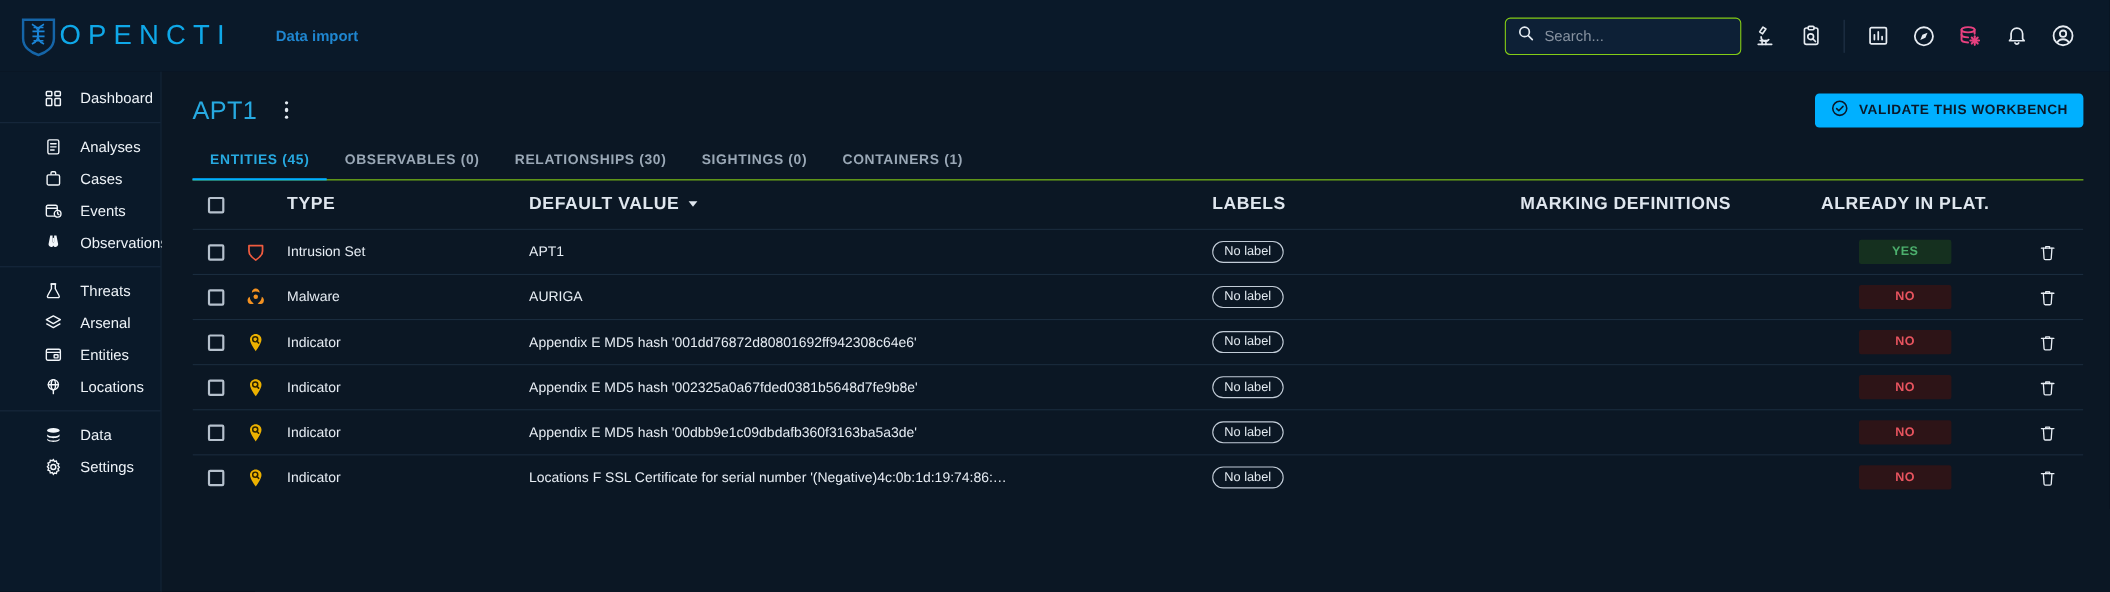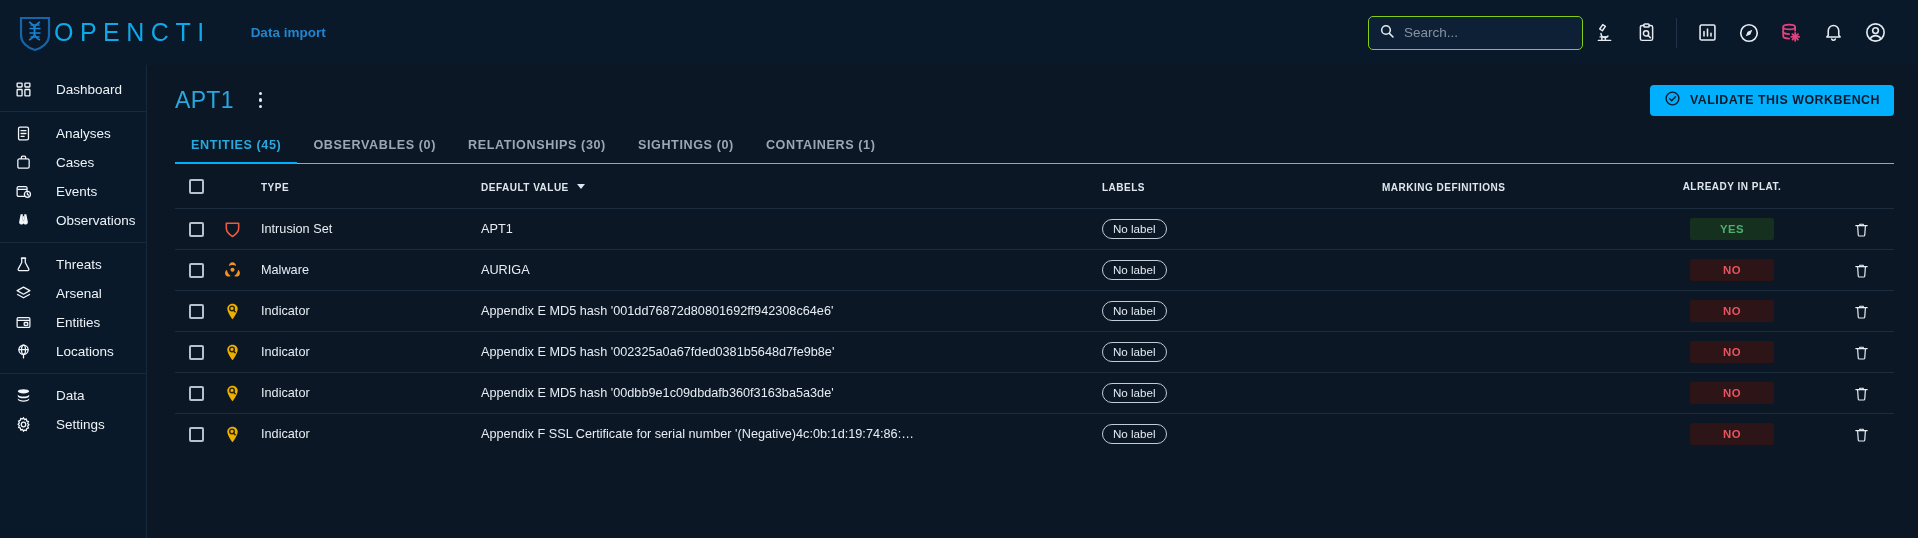--- a/index.html
+++ b/index.html
@@ -65,21 +65,21 @@
     width: 147px; min-width: 147px;
     background: #0a1929;
     border-right: 1px solid #17293c;
     display: flex; flex-direction: column;
     padding-top: 7px;
   }
   .nav-group { padding: 3px 0; }
   .nav-sep { height: 1px; background: #17293c; margin: 4px 0; }
   .nav-item {
     height: 29px; display: flex; align-items: center;
-    padding-left: 14px; gap: 23px; cursor: pointer;
+    padding-left: 14px; gap: 15px; cursor: pointer; margin-left: 25px;
   }
   .nav-icon {
     width: 19px; height: 19px; flex: 0 0 19px;
     color: #f2f6fa; display: flex; align-items: center; justify-content: center;
   }
   .nav-label { color: #eef3f8; font-size: 13.5px; white-space: nowrap; }
 
   
   .main {
     flex: 1; min-width: 0;
@@ -131,21 +131,21 @@
     height: 2.5px; background: #00b0ff;
   }
 
   
   .table-wrap { flex: 1; min-height: 0; overflow: hidden; }
   .thead {
     display: flex; align-items: center; height: 44px;
     padding: 0 4px;
   }
   .th {
-    color: #dfe6ee; font-size: 10px; font-weight: bold; letter-spacing: .5px;
+    color: #dfe6ee; font-size: 16px; font-weight: bold; letter-spacing: .5px;
     white-space: nowrap;
   }
   .sort-caret {
     display: inline-block; margin-left: 8px;
     border-left: 4.5px solid transparent; border-right: 4.5px solid transparent;
     border-top: 5.5px solid #dfe6ee; vertical-align: middle;
   }
 
   .row {
     display: flex; align-items: center; height: 41px;
@@ -647,21 +647,21 @@
               <svg width="19" height="19" viewBox="0 0 24 24">
                 <path d="M12 2.2c-3.6 0-6.6 2.8-6.6 6.3 0 4.6 6.6 13.3 6.6 13.3s6.6-8.7 6.6-13.3c0-3.5-3-6.3-6.6-6.3z" fill="#ecb100"></path>
                 <circle cx="11.4" cy="8.2" r="2.9" fill="none" stroke="#2b2200" stroke-width="1.7"></circle>
                 <line x1="13.3" y1="10.3" x2="15.3" y2="12.4" stroke="#2b2200" stroke-width="1.9" stroke-linecap="round"></line>
               </svg>
             </div>
             <div class="c-type">
               <div class="cell-text">Indicator</div>
             </div>
             <div class="c-value">
-              <div class="cell-text">Appendix F SSL Certificate for serial number '(Negative)4c:0b:1d:19:74:86:…</div>
+              <div class="cell-text">Locations F SSL Certificate for serial number '(Negative)4c:0b:1d:19:74:86:…</div>
             </div>
             <div class="c-labels"><span class="chip">No label</span></div>
             <div class="c-marking"><span class="cell-text"></span></div>
             <div class="c-already">
               <span class="badge no">NO</span>
             </div>
             <div class="c-del">
               <span class="del-btn">
                 <svg width="17" height="17" viewBox="0 0 24 24" fill="none" stroke="#e7edf4" stroke-width="1.7" stroke-linecap="round" stroke-linejoin="round">
                   <path d="M4 6.5h16"></path>

